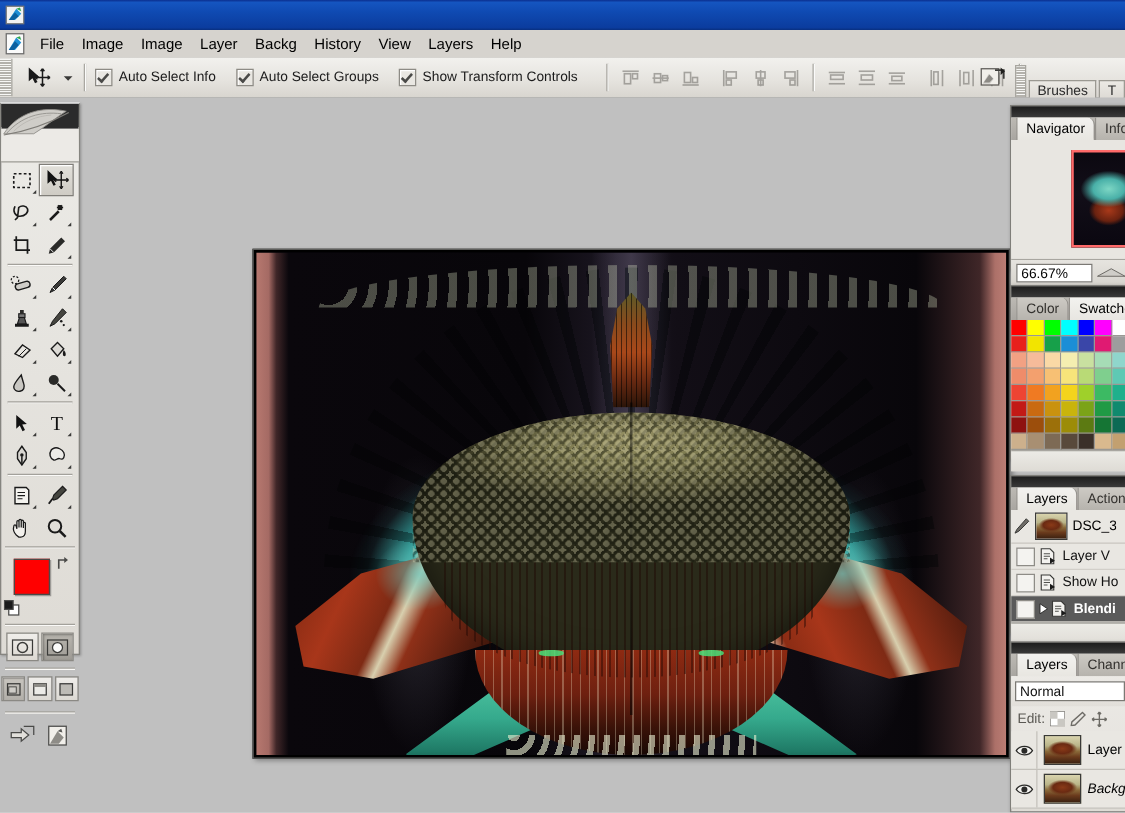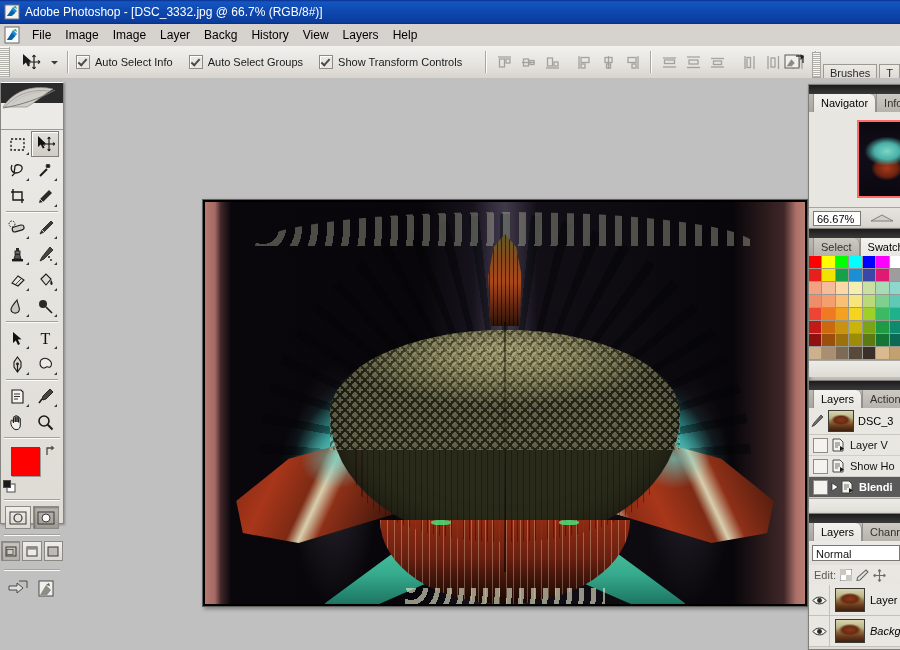--- a/index.html
+++ b/index.html
@@ -245,21 +245,21 @@
     color:#000;font-weight:normal;
   }
   .pal-body{background:linear-gradient(to bottom,#eceae6,#e2dfda);}
 
   
   .nav-thumbarea{height:95px;background:#e8e6e1;position:relative;overflow:hidden;}
   .nav-thumb{position:absolute;left:48px;top:8px;width:60px;height:78px;background:#0a070c;overflow:hidden;}
   .nav-view{position:absolute;left:48px;top:8px;width:60px;height:78px;border:2px solid #ff6a6a;box-sizing:border-box;}
   .nav-foot{height:20px;display:flex;align-items:center;background:linear-gradient(to bottom,#e6e4df,#d7d4ce);border-top:1px solid #a8a6a0;}
   .zoomfield{
-    width:48px;height:15px;margin-left:4px;background:#fff;border:1px solid #7b7974;
+    width:61px;height:15px;margin-left:4px;background:#fff;border:1px solid #7b7974;
     font-size:11px;line-height:15px;padding-left:3px;box-sizing:border-box;
   }
   .zoomslide{flex:1;display:flex;align-items:center;justify-content:center;}
 
   
   .sw-grid{display:grid;grid-template-columns:repeat(7,1fr);gap:0;padding:0;}
   .sw{height:12px;border-right:1px solid #9a9893;border-bottom:1px solid #9a9893;}
   .sw-foot{height:16px;background:linear-gradient(to bottom,#ecebe6,#dedbd5);border-top:1px solid #a8a6a0;}
 
   
@@ -307,21 +307,20 @@
 
   <div class="titlebar">
     <span class="title-icon">
       <svg width="16" height="16" viewBox="0 0 16 16">
         <rect x="1" y="1" width="14" height="14" fill="#f2f2f2" stroke="#777"></rect>
         <path d="M3 12 L9 3 L13 7 L8 12 Z" fill="#1f8fd6"></path>
         <path d="M3 12 L8 6 L11 9 L7 12 Z" fill="#0d5f9e"></path>
         <path d="M9 3 L12 2 L13 5 Z" fill="#2fa84f"></path>
       </svg>
     </span>
-    <span class="title-text">Adobe Photoshop - [DSC_3332.jpg @ 66.7% (RGB/8#)]</span>
   </div>
 
   <div class="menubar">
     <span class="menu-app-icon">
       <svg width="18" height="18" viewBox="0 0 18 18">
         <rect x="2" y="1" width="14" height="16" fill="#fafafa" stroke="#6b6b6b"></rect>
         <path d="M4 14 L10 4 L14 8 L9 14 Z" fill="#1f8fd6"></path>
         <path d="M4 14 L9 7 L12 10 L8 14 Z" fill="#0d5f9e"></path>
         <path d="M10 4 L13 3 L14 6 Z" fill="#2fa84f"></path>
       </svg>
@@ -836,21 +835,21 @@
               <path d="M3 9 L14 3 L25 9 Z" fill="#cfcdc8" stroke="#6d6b66" stroke-width=".8"></path>
             </svg>
         </span>
       </div>
     </div>
   </div>
 
   <div class="pal" style="top:228px;height:140px;">
     <div class="pal-topbar"></div>
     <div class="pal-tabs">
-      <span class="pal-tab">Select</span>
+      <span class="pal-tab">Color</span>
       <span class="pal-tab active">Swatches</span>
     </div>
     <div class="pal-body">
       <div class="sw-grid" id="swatch-grid">
           <div class="sw" style="background: rgb(255, 0, 0);"></div>
           <div class="sw" style="background: rgb(255, 255, 0);"></div>
           <div class="sw" style="background: rgb(0, 255, 0);"></div>
           <div class="sw" style="background: rgb(0, 255, 255);"></div>
           <div class="sw" style="background: rgb(0, 0, 255);"></div>
           <div class="sw" style="background: rgb(255, 0, 255);"></div>

